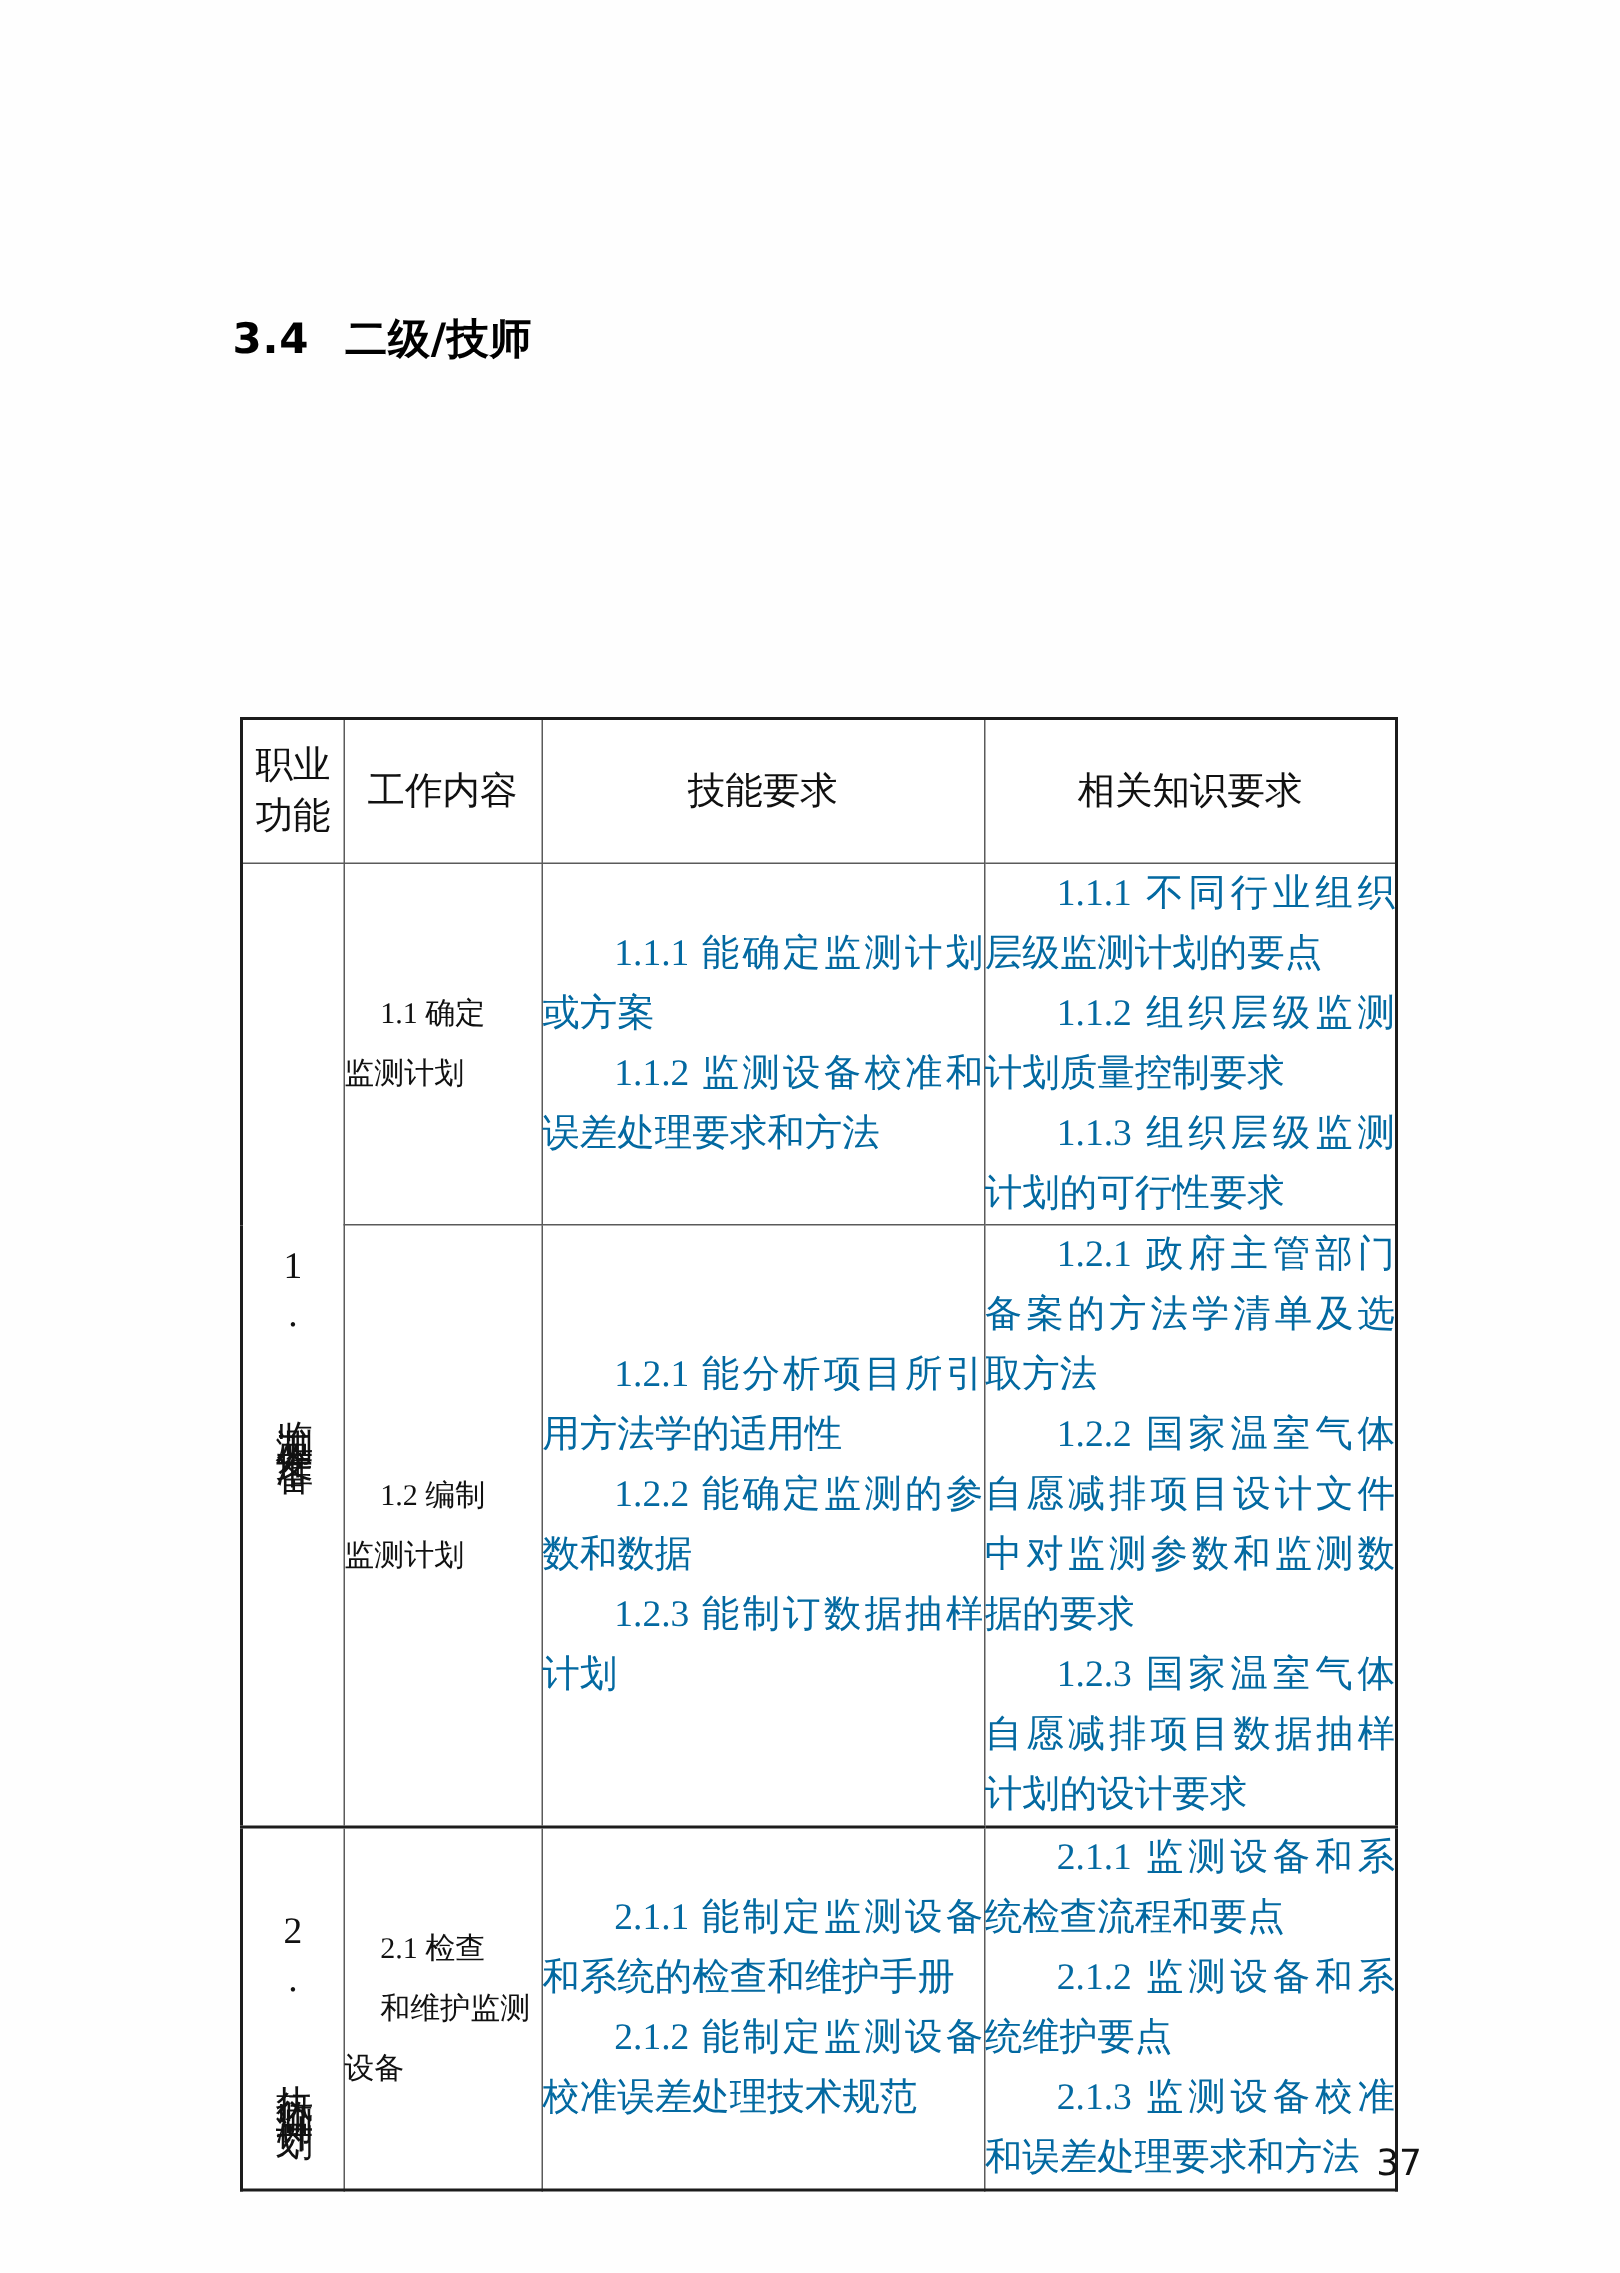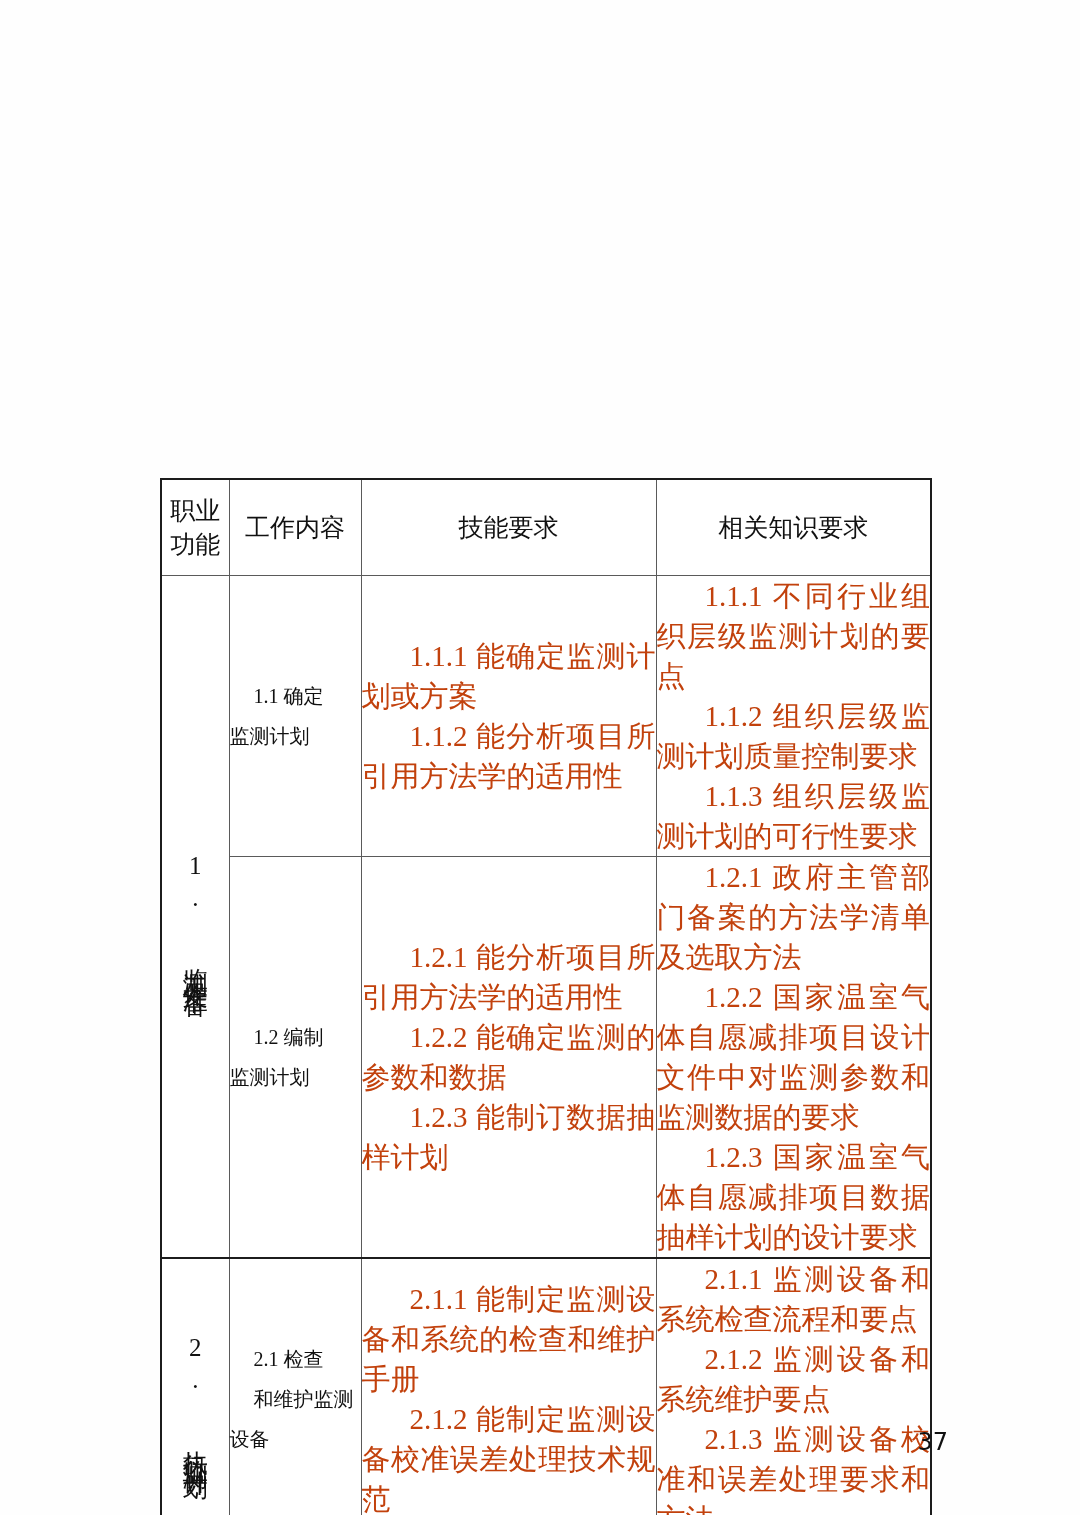--- a/index.html
+++ b/index.html
@@ -130,25 +130,25 @@
     text-align: justify;
     text-justify: inter-character;
     text-indent: 24px;
     color: #111;
   }
   .work-inner .lastline { text-indent: 0; }
 
   
   .body-cell {
     padding: 14px 12px 14px 14px;
-    font-size: 29px;
+    font-size: 25px;
     line-height: 40px;
     text-align: justify;
     text-justify: inter-character;
-    color: #c2410c;
+    color: #0369a1;
     vertical-align: middle;
   }
   .body-cell p {
     margin: 0;
     text-indent: 48px;
   }
 
   
   .r-11 td { height: 240px; }
   .r-12 td { height: 305px; }
@@ -165,20 +165,23 @@
     font-size: 24px;
     color: #111;
   }
 </style>
 </head>
 <body>
 
 <div class="page">
 
 
+  <div class="section-heading">
+    <span class="num">3.4</span><span>二级/技师</span>
+  </div>
 
 
   <div class="tbl-wrap">
     <table class="spec">
       <colgroup>
         <col class="c1">
           <col class="c2">
           <col class="c3">
           <col class="c4">
       </colgroup>
@@ -200,21 +203,21 @@
 监测工作准备</span>
           </td>
           <td class="work-cell">
             <div class="work-inner">
               <div>1.1 确定</div>
               <div class="lastline">监测计划</div>
             </div>
           </td>
           <td class="body-cell">
             <p>1.1.1 能确定监测计划或方案</p>
-            <p>1.1.2 能分析项目所引用方法学的适用性</p>
+            <p>1.1.2 监测设备校准和误差处理要求和方法</p>
           </td>
           <td class="body-cell">
             <p>1.1.1 不同行业组织层级监测计划的要点</p>
             <p>1.1.2 组织层级监测计划质量控制要求</p>
             <p>1.1.3 组织层级监测计划的可行性要求</p>
           </td>
         </tr>
 
         <tr class="r-12">
           <td class="work-cell">

